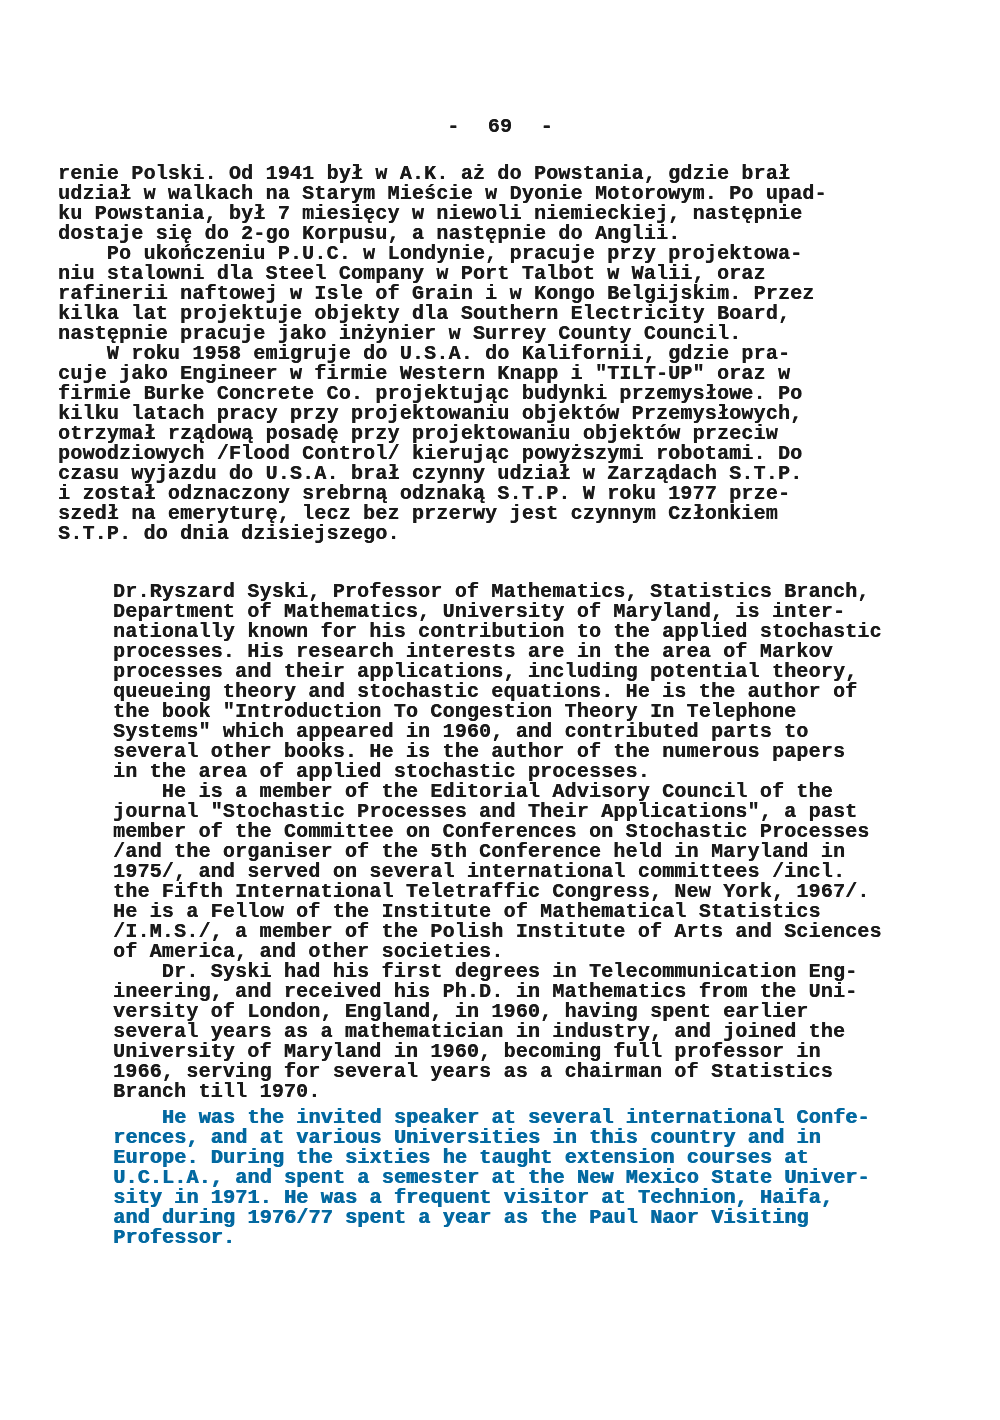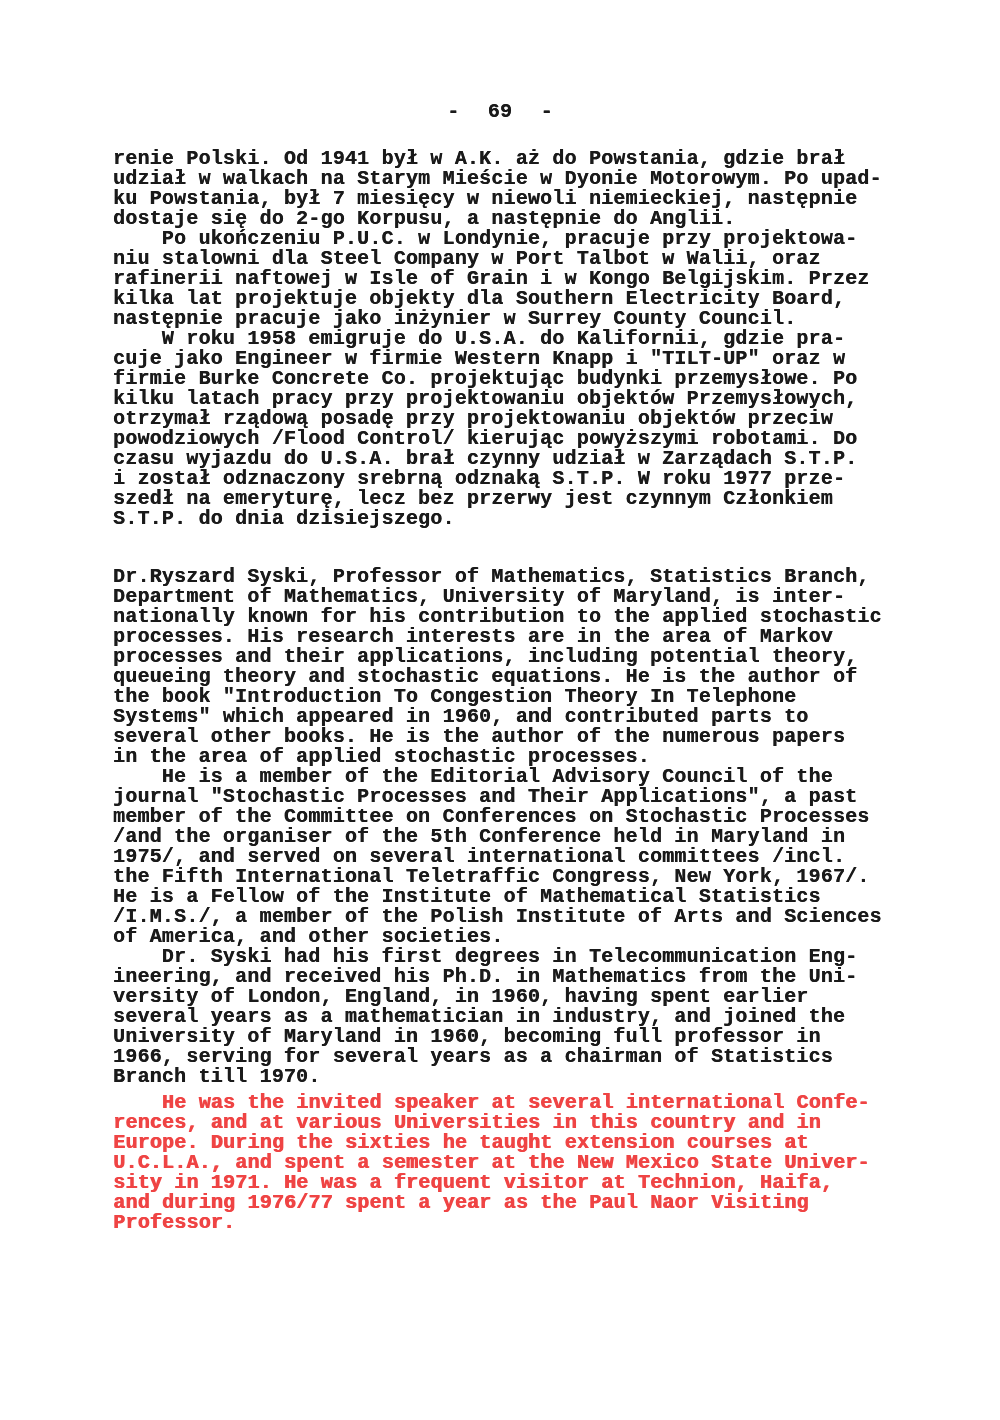--- a/index.html
+++ b/index.html
@@ -21,34 +21,33 @@
     font-size: 20px;
     line-height: 20px;
     font-weight: 700;
     letter-spacing: 0.2px;
     white-space: pre;
     margin: 0;
     color: #1a1a1a;
     text-shadow: 0.3px 0 0 currentColor;
   }
   .page-number-row {
-    padding-top: 90px;
+    padding-top: 117px;
     text-align: center;
     word-spacing: 2px;
-    margin-top: 12px;
   }
   .polish-block {
-    margin: 27px 0 0 113px;
+    margin: 27px 0 0 58px;
   }
   .bio-block {
     margin: 38px 0 0 113px;
   }
   .heavy-block {
     margin: 6px 0 0 113px;
-    color: #ef4444;
+    color: #0369a1;
     text-shadow: 0.8px 0 0 currentColor;
   }
   .underlined-name {
     text-decoration-thickness: 2px;
     text-underline-offset: 4px;
   }
 </style>
 </head>
 <body>
 

